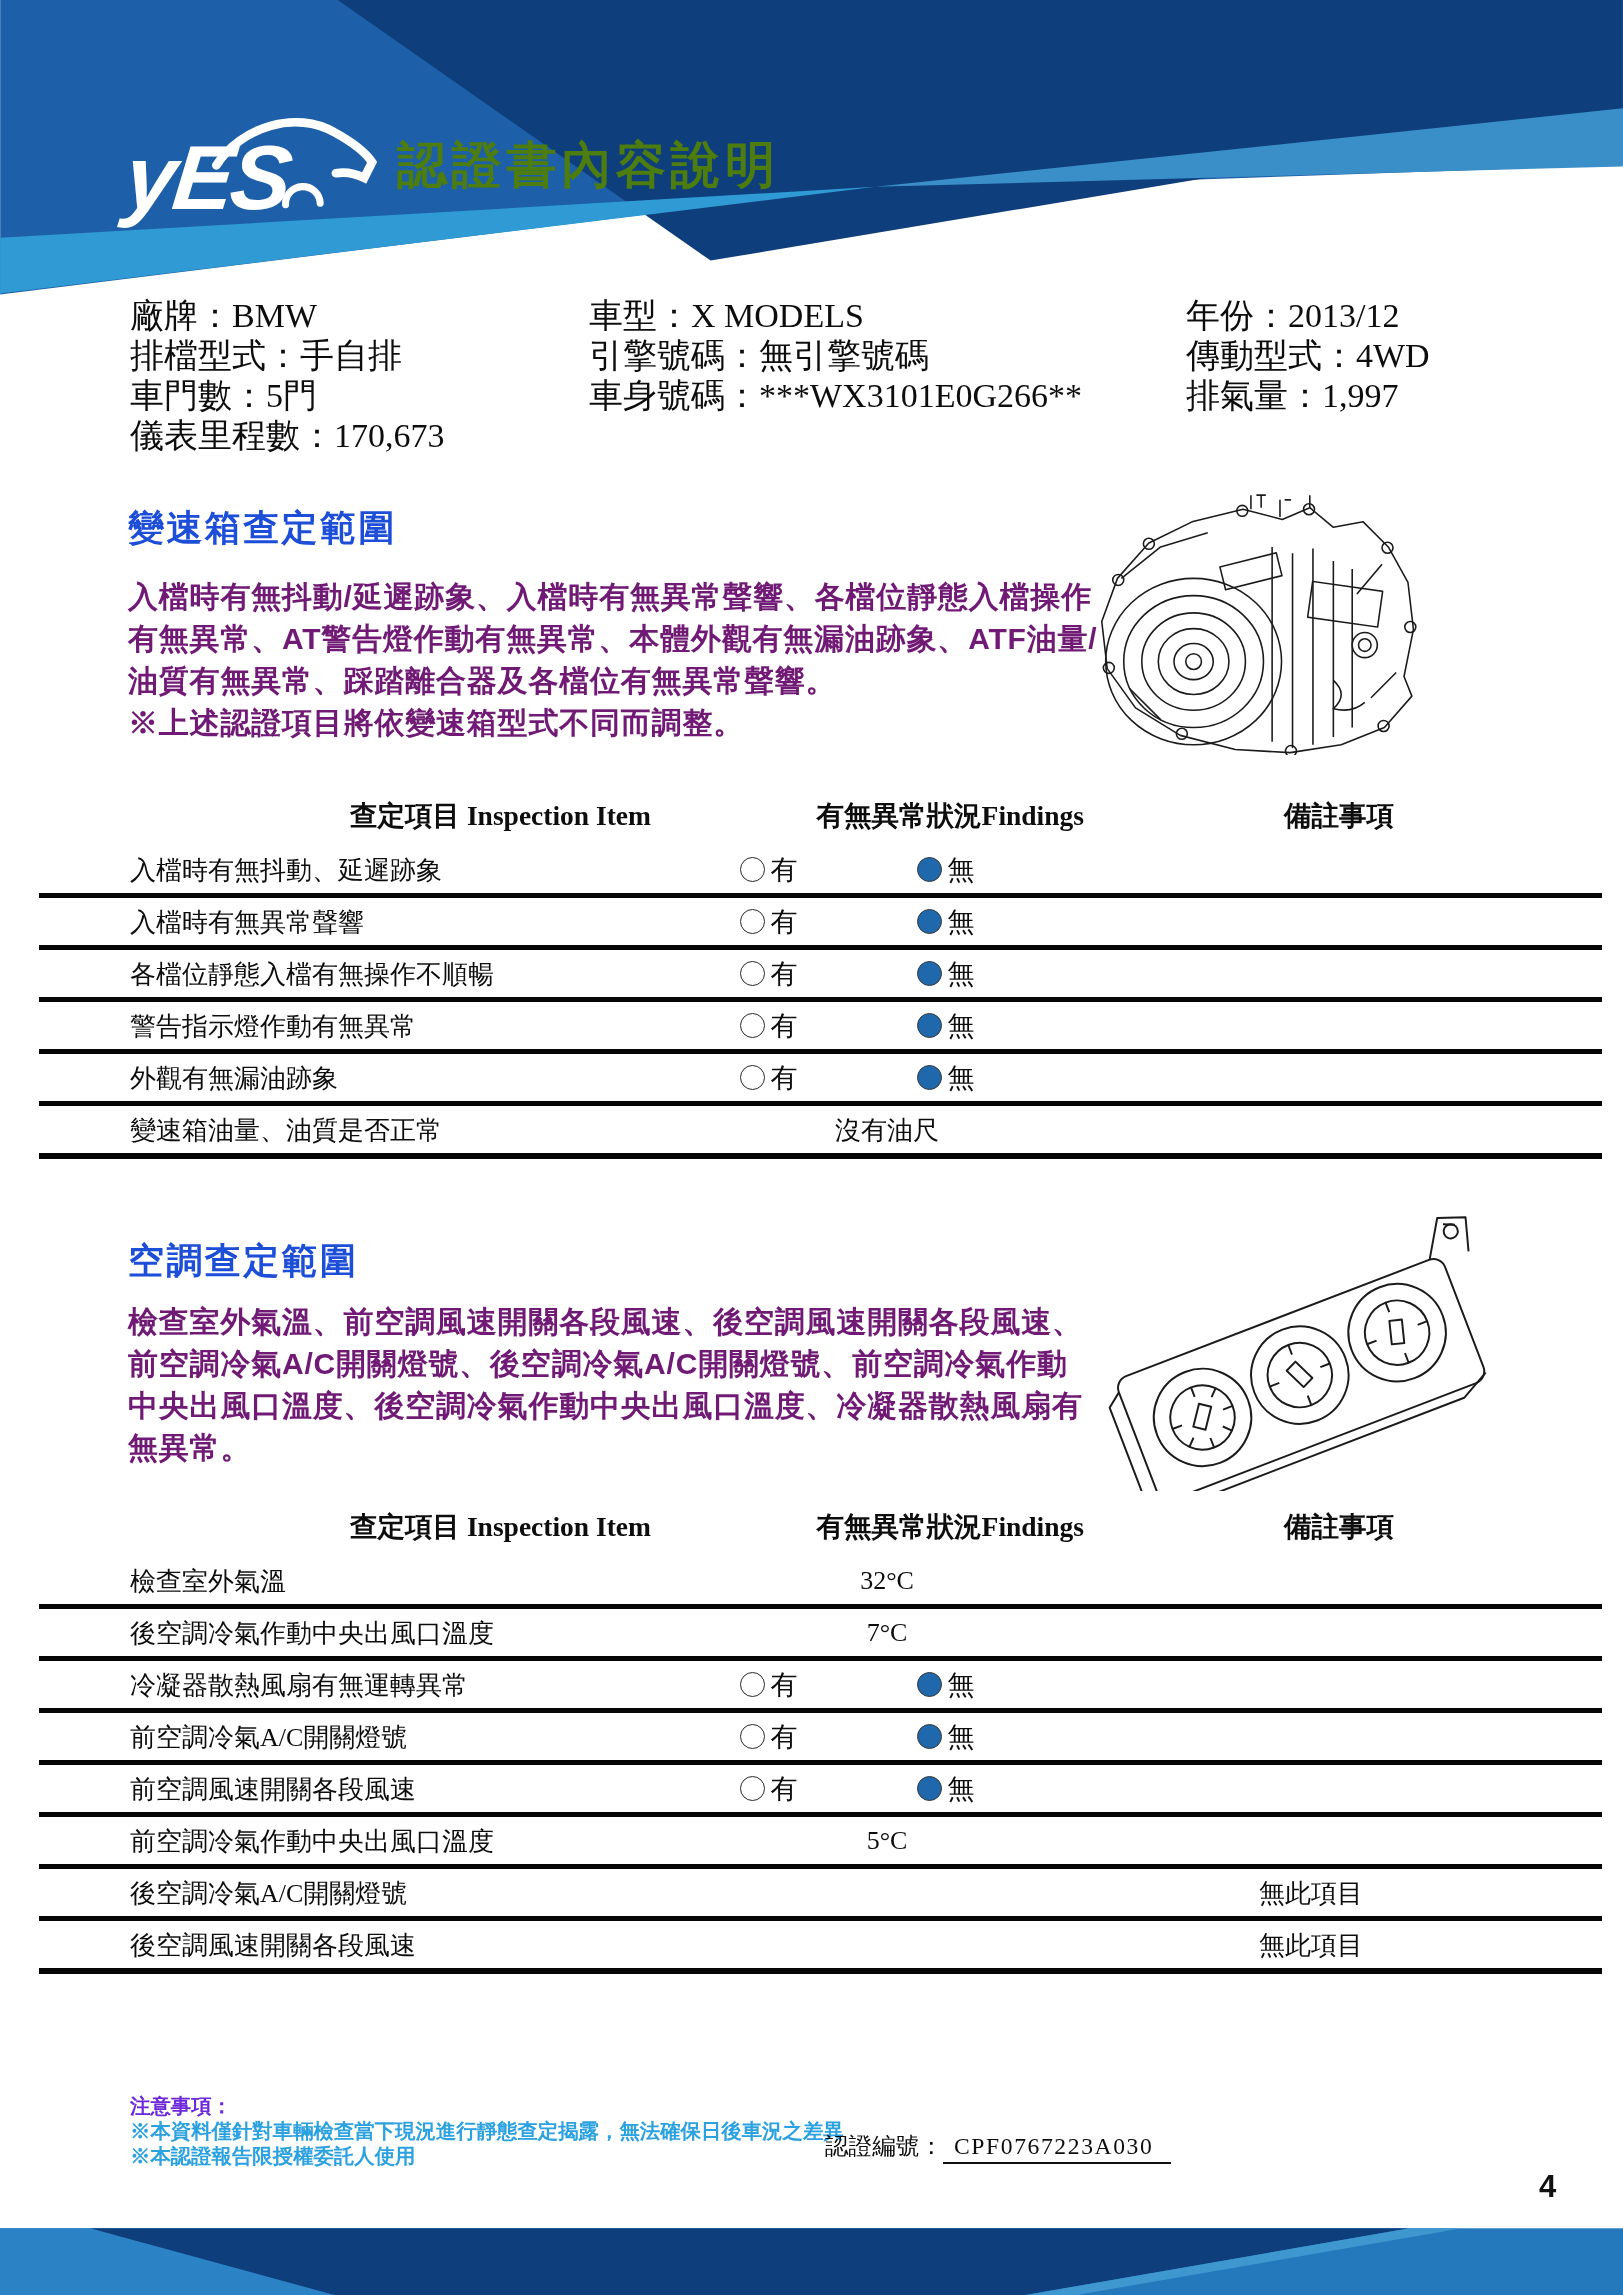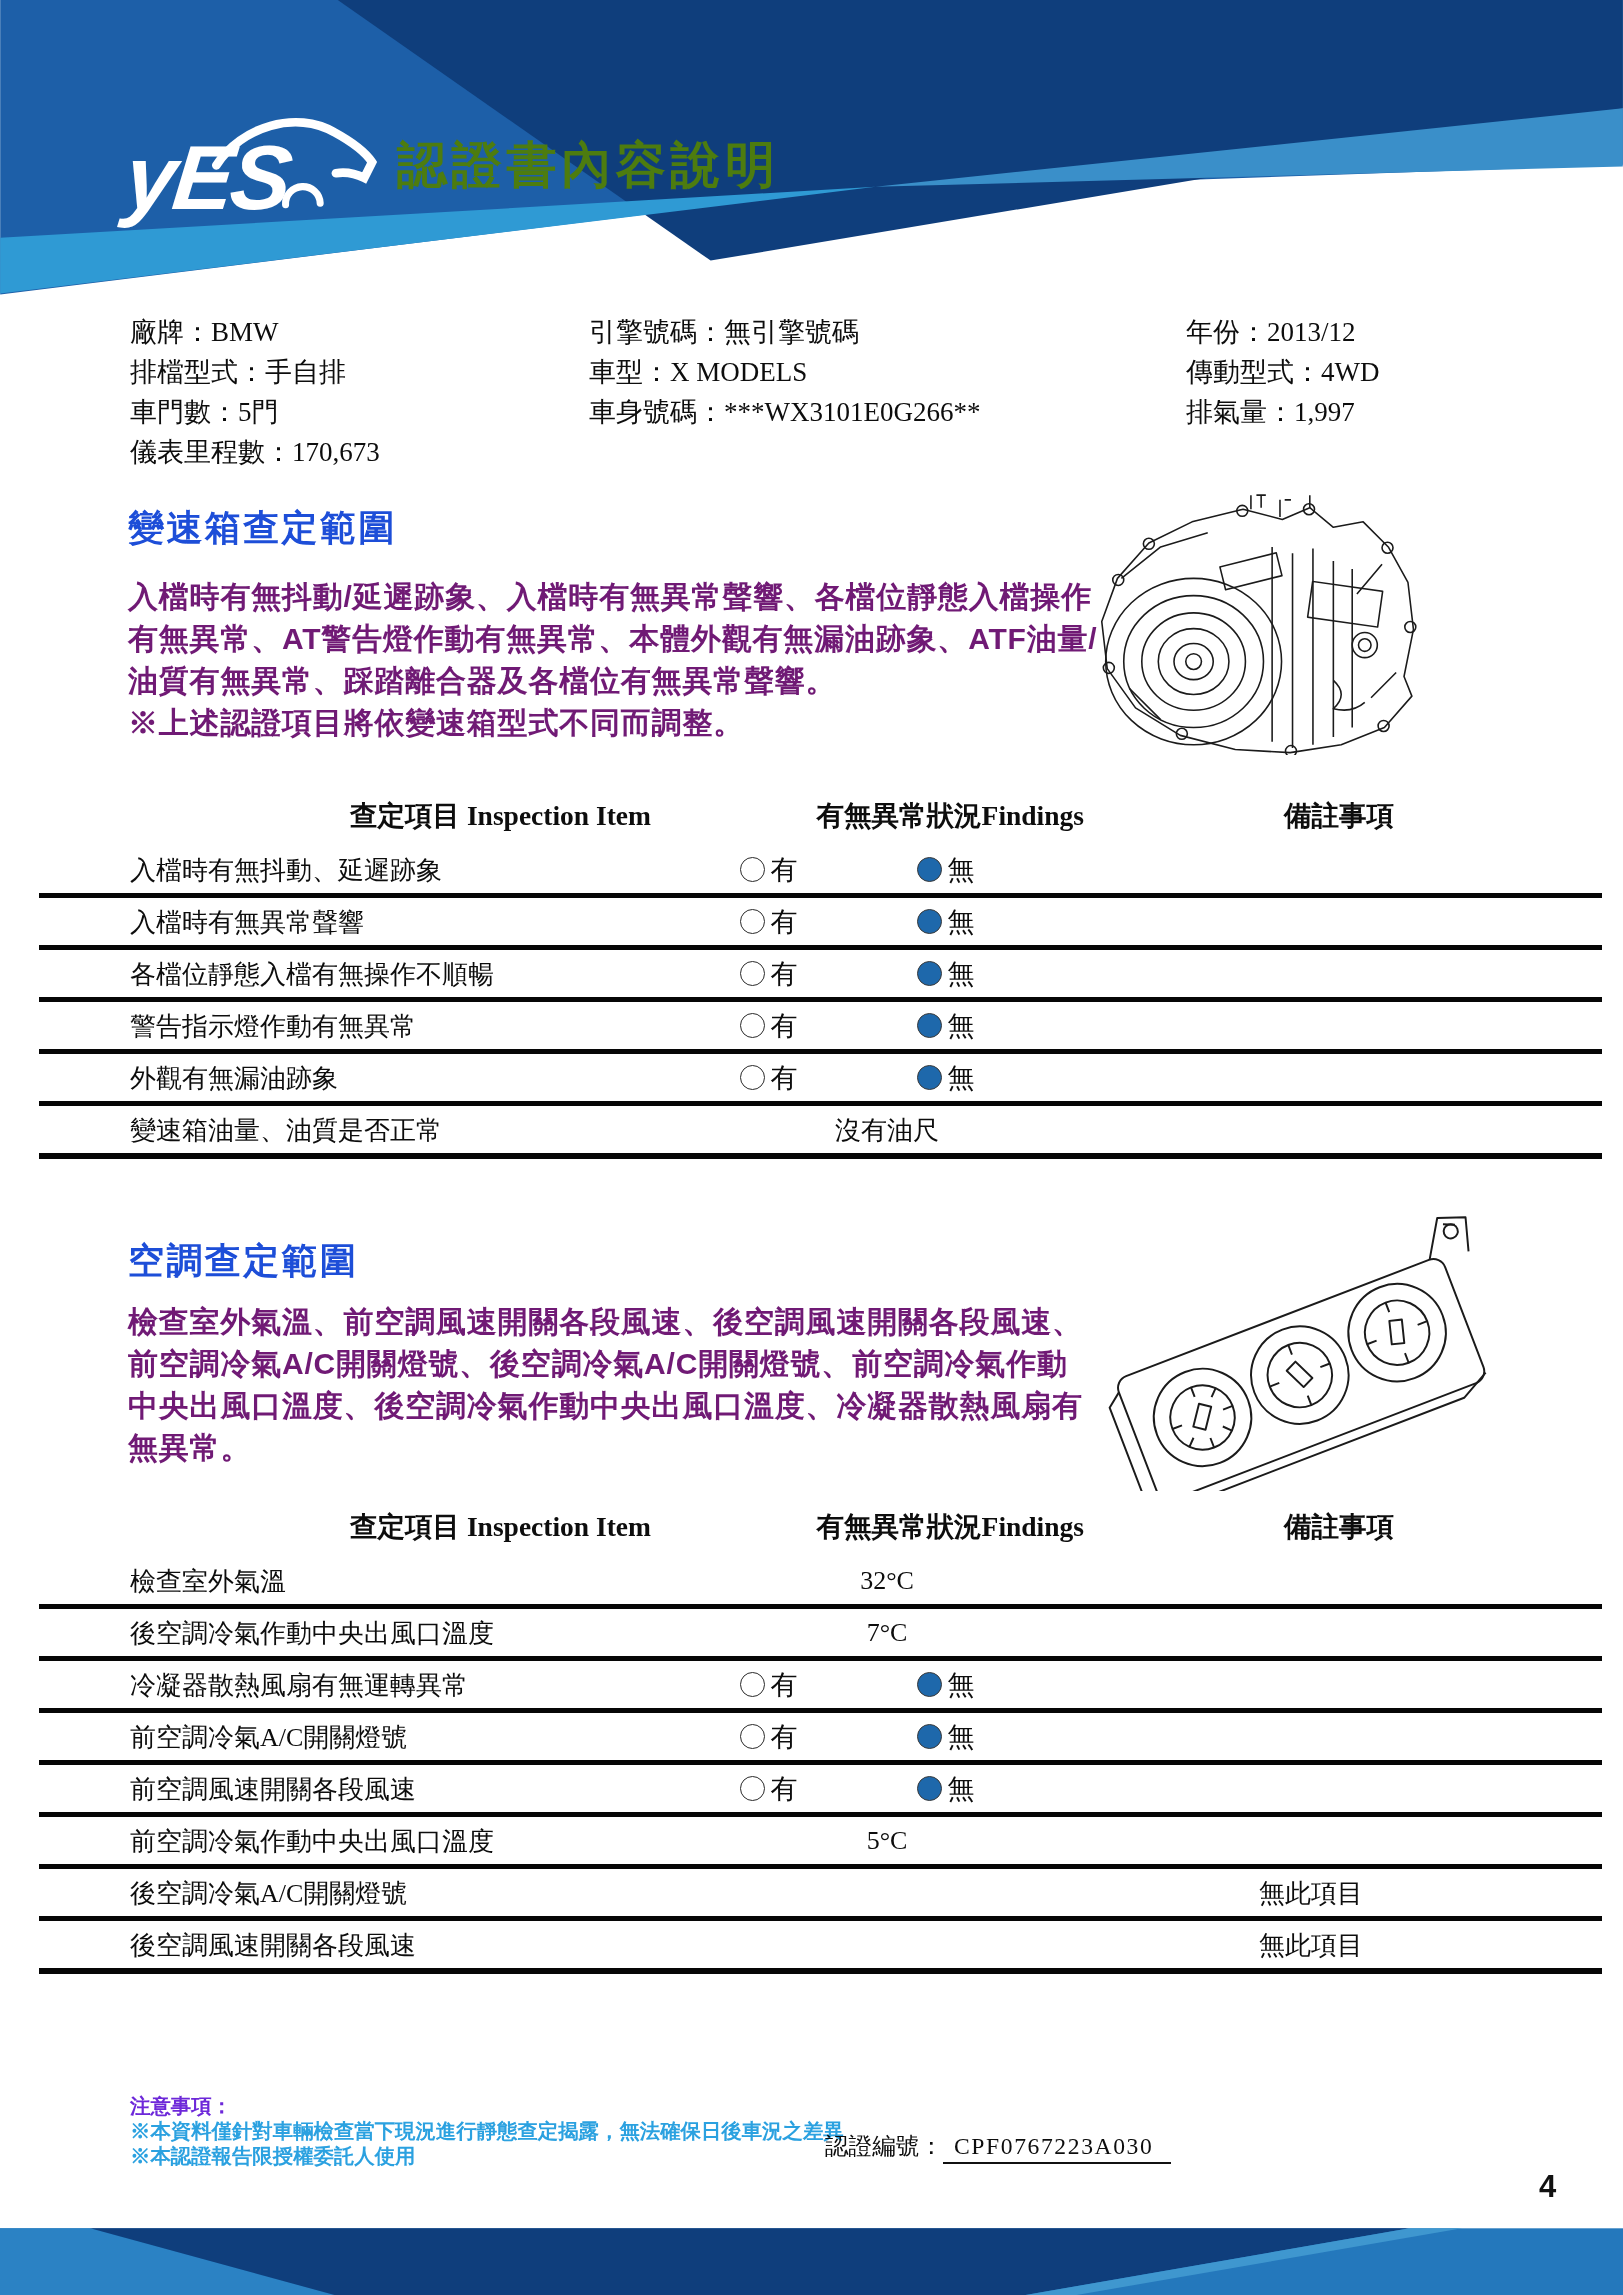--- a/index.html
+++ b/index.html
@@ -9,21 +9,21 @@
   
   .banner-svg{position:absolute;top:0;left:0;}
   .banner-logo{position:absolute;left:126px;top:132px;color:#fff;
     font-family:"Liberation Sans",sans-serif;font-weight:800;font-style:italic;
     font-size:91px;letter-spacing:-3.1px;transform:skewX(-6deg);line-height:1;}
   .car-swoosh{position:absolute;left:210px;top:104px;}
   .banner-title{position:absolute;left:397px;top:140px;color:#4d7c0f;
     font-family:"Liberation Sans",sans-serif;font-weight:700;font-size:50px;
     letter-spacing:4.7px;line-height:1;}
   
-  .info-col{position:absolute;top:312px;font-size:27px;line-height:40px;white-space:nowrap;}
+  .info-col{position:absolute;top:296px;font-size:34px;line-height:40px;white-space:nowrap;}
   .info-col.c1{left:130px}.info-col.c2{left:589px}.info-col.c3{left:1186px}
   
   .sec-title{position:absolute;left:128px;color:#1d4ed8;
     font-family:"Liberation Sans",sans-serif;font-weight:700;font-size:36px;letter-spacing:2.4px;}
   .sec-title.s1{top:504px}.sec-title.s2{top:1237px}
   .sec-desc{position:absolute;left:128px;font-family:"Liberation Sans",sans-serif;
     font-weight:700;font-size:30px;line-height:42px;color:#701a75;letter-spacing:0.8px;white-space:nowrap;}
   .sec-desc.s1{top:576px}.sec-desc.s2{top:1301px}
   .illus{position:absolute;}
   .illus.i1{left:1074px;top:492px;}
@@ -76,22 +76,22 @@
   </svg>
   <div class="banner-title">認證書內容說明</div>
 
   <div class="info-col c1">
     <div>廠牌：BMW</div>
     <div>排檔型式：手自排</div>
     <div>車門數：5門</div>
     <div>儀表里程數：170,673</div>
   </div>
   <div class="info-col c2">
+    <div>車型：X MODELS</div>
     <div>引擎號碼：無引擎號碼</div>
-    <div>車型：X MODELS</div>
     <div>車身號碼：***WX3101E0G266**</div>
   </div>
   <div class="info-col c3">
     <div>年份：2013/12</div>
     <div>傳動型式：4WD</div>
     <div>排氣量：1,997</div>
   </div>
 
   <div class="sec-title s1">變速箱查定範圍</div>
   <div class="sec-desc s1">

